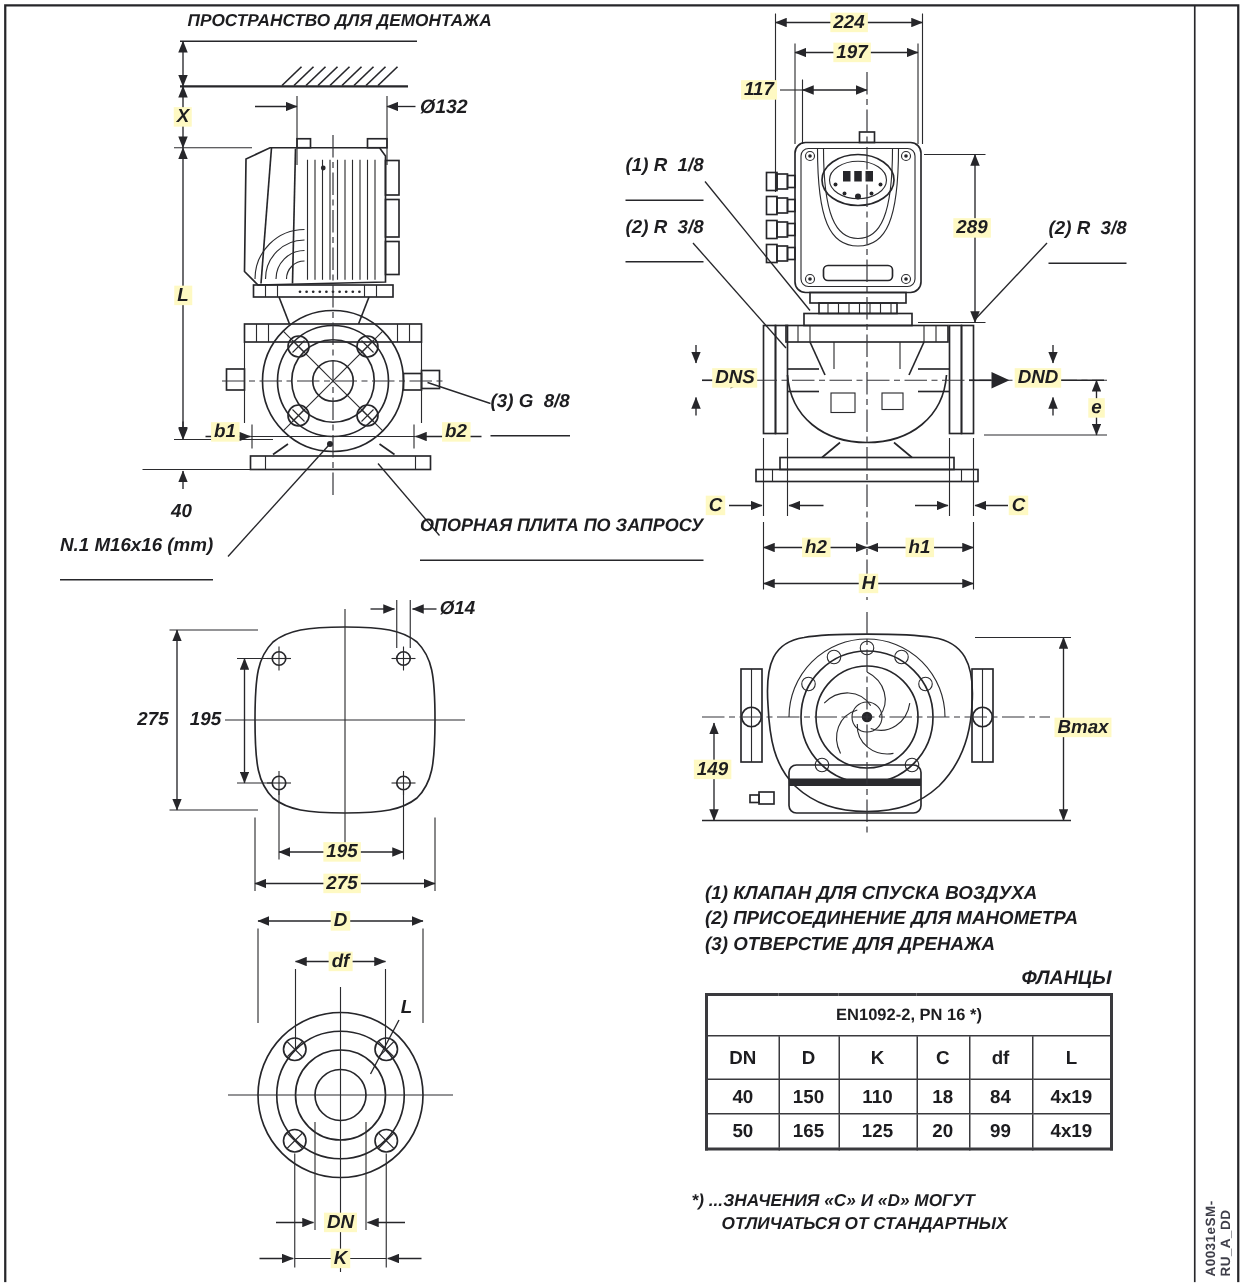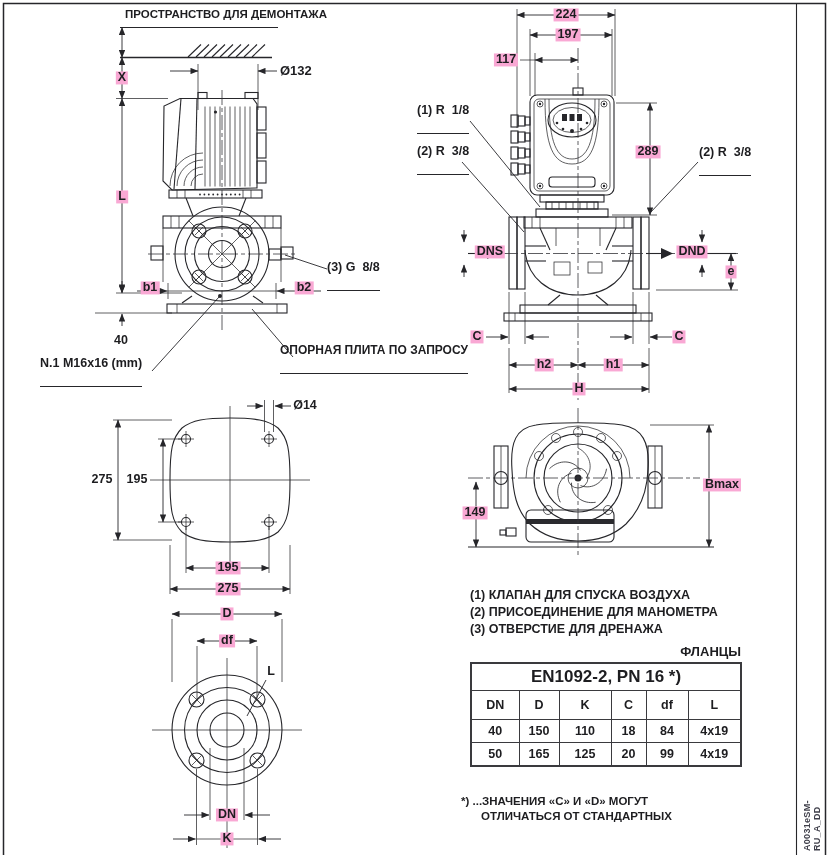--- a/index.html
+++ b/index.html
@@ -7,32 +7,32 @@
           font-family:"Liberation Sans","DejaVu Sans",sans-serif;color:#1d1d20;}
   svg{position:absolute;left:0;top:0;}
   .ln{stroke:#26262a;stroke-width:1.1;fill:none;}
   .ln2{stroke:#26262a;stroke-width:1.5;fill:none;}
   .tn{stroke:#2b2b2e;stroke-width:.75;fill:none;}
   .dm{stroke:#26262a;stroke-width:.9;fill:none;}
   .dsh{stroke:#35353a;stroke-width:.8;fill:none;stroke-dasharray:15 3 4 3;}
   .fl{fill:#26262a;stroke:none;}
   .band{fill:#2a2a2e;stroke:none;}
   .lbl{position:absolute;font-size:12.5px;font-weight:bold;line-height:1.05;
-       white-space:pre;color:#1d1d20;}
+       white-space:pre;color:#1d1d20;font-style:italic;}
   .ctr{transform:translate(-50%,-50%);}
-  .wbg{background:#f9a8d4;padding:0 2px;}
+  .wbg{background:#fef9c3;padding:0 2px;}
   .und{border-bottom:1.3px solid #26262a;padding-bottom:16px;}
   .ttl{font-size:11.5px;}
   .leg{font-size:12.5px;}
   .fn{font-size:11.5px;}
   .ftable{position:absolute;left:470px;top:662px;border-collapse:collapse;table-layout:fixed;}
   .ftable td,.ftable th{border:1.4px solid #3a3a3e;text-align:center;vertical-align:middle;
        font-weight:bold;font-size:12.5px;color:#1d1d20;padding:0;}
   .ftable{border:2px solid #3a3a3e;}
-  .ftable .cap{height:26px;font-size:17px;}
+  .ftable .cap{height:26px;font-size:11px;}
   .ftable th{height:28px;}
   .ftable .dr td{height:22px;}
   .doccode{position:absolute;left:802px;top:851px;transform:rotate(-90deg);
        transform-origin:0 0;font-size:9px;font-weight:bold;color:#3f3f4a;letter-spacing:.3px;}
 </style>
 </head>
 <body>
 
 <div class="canvas">
 

